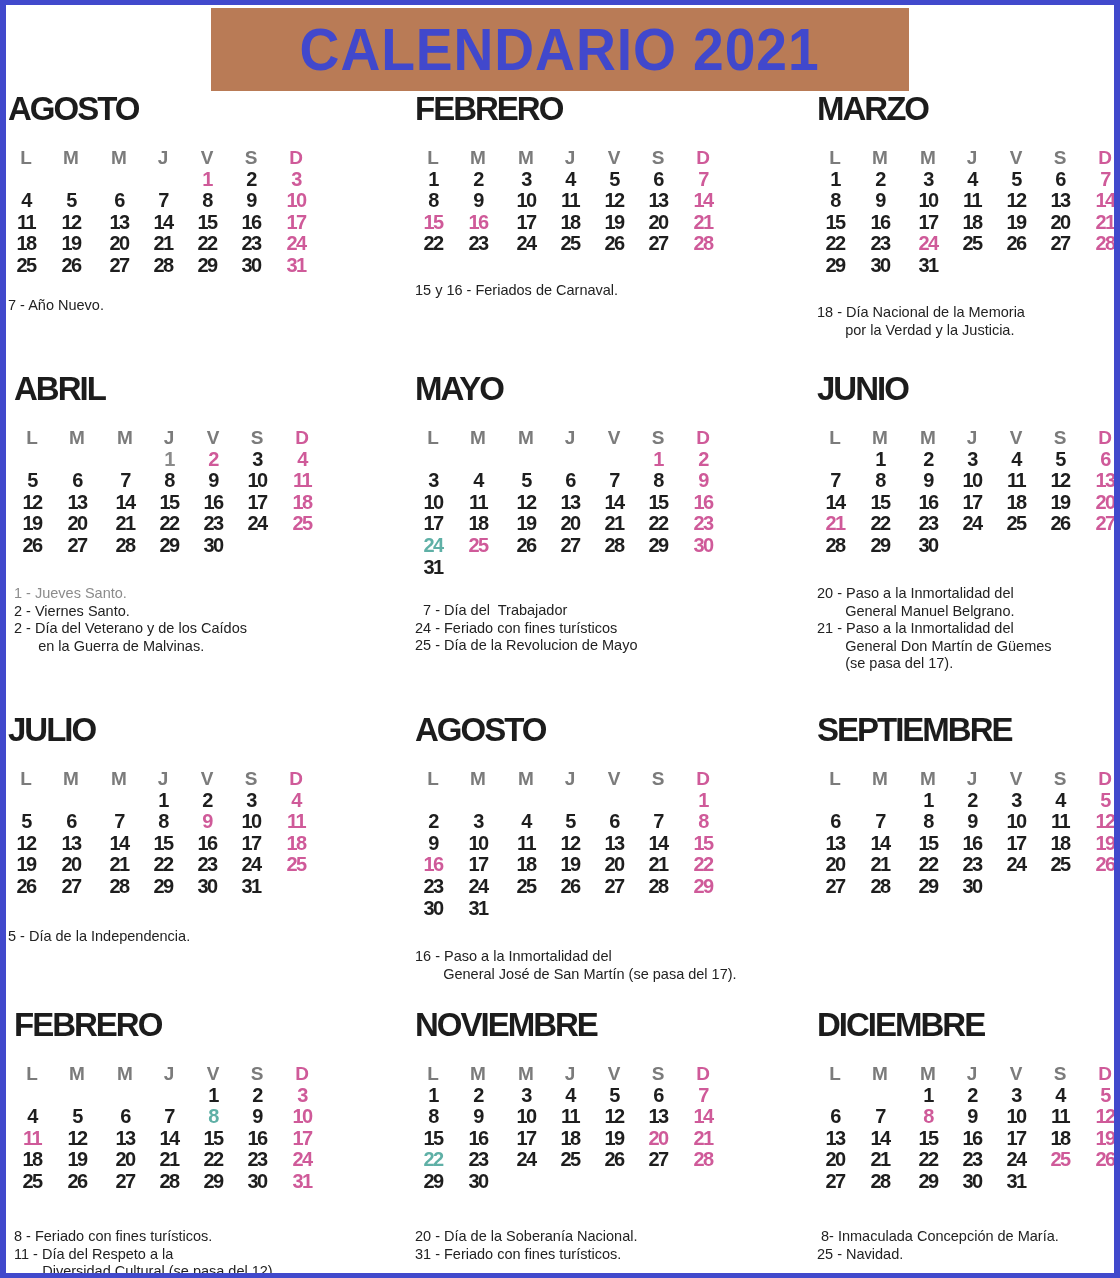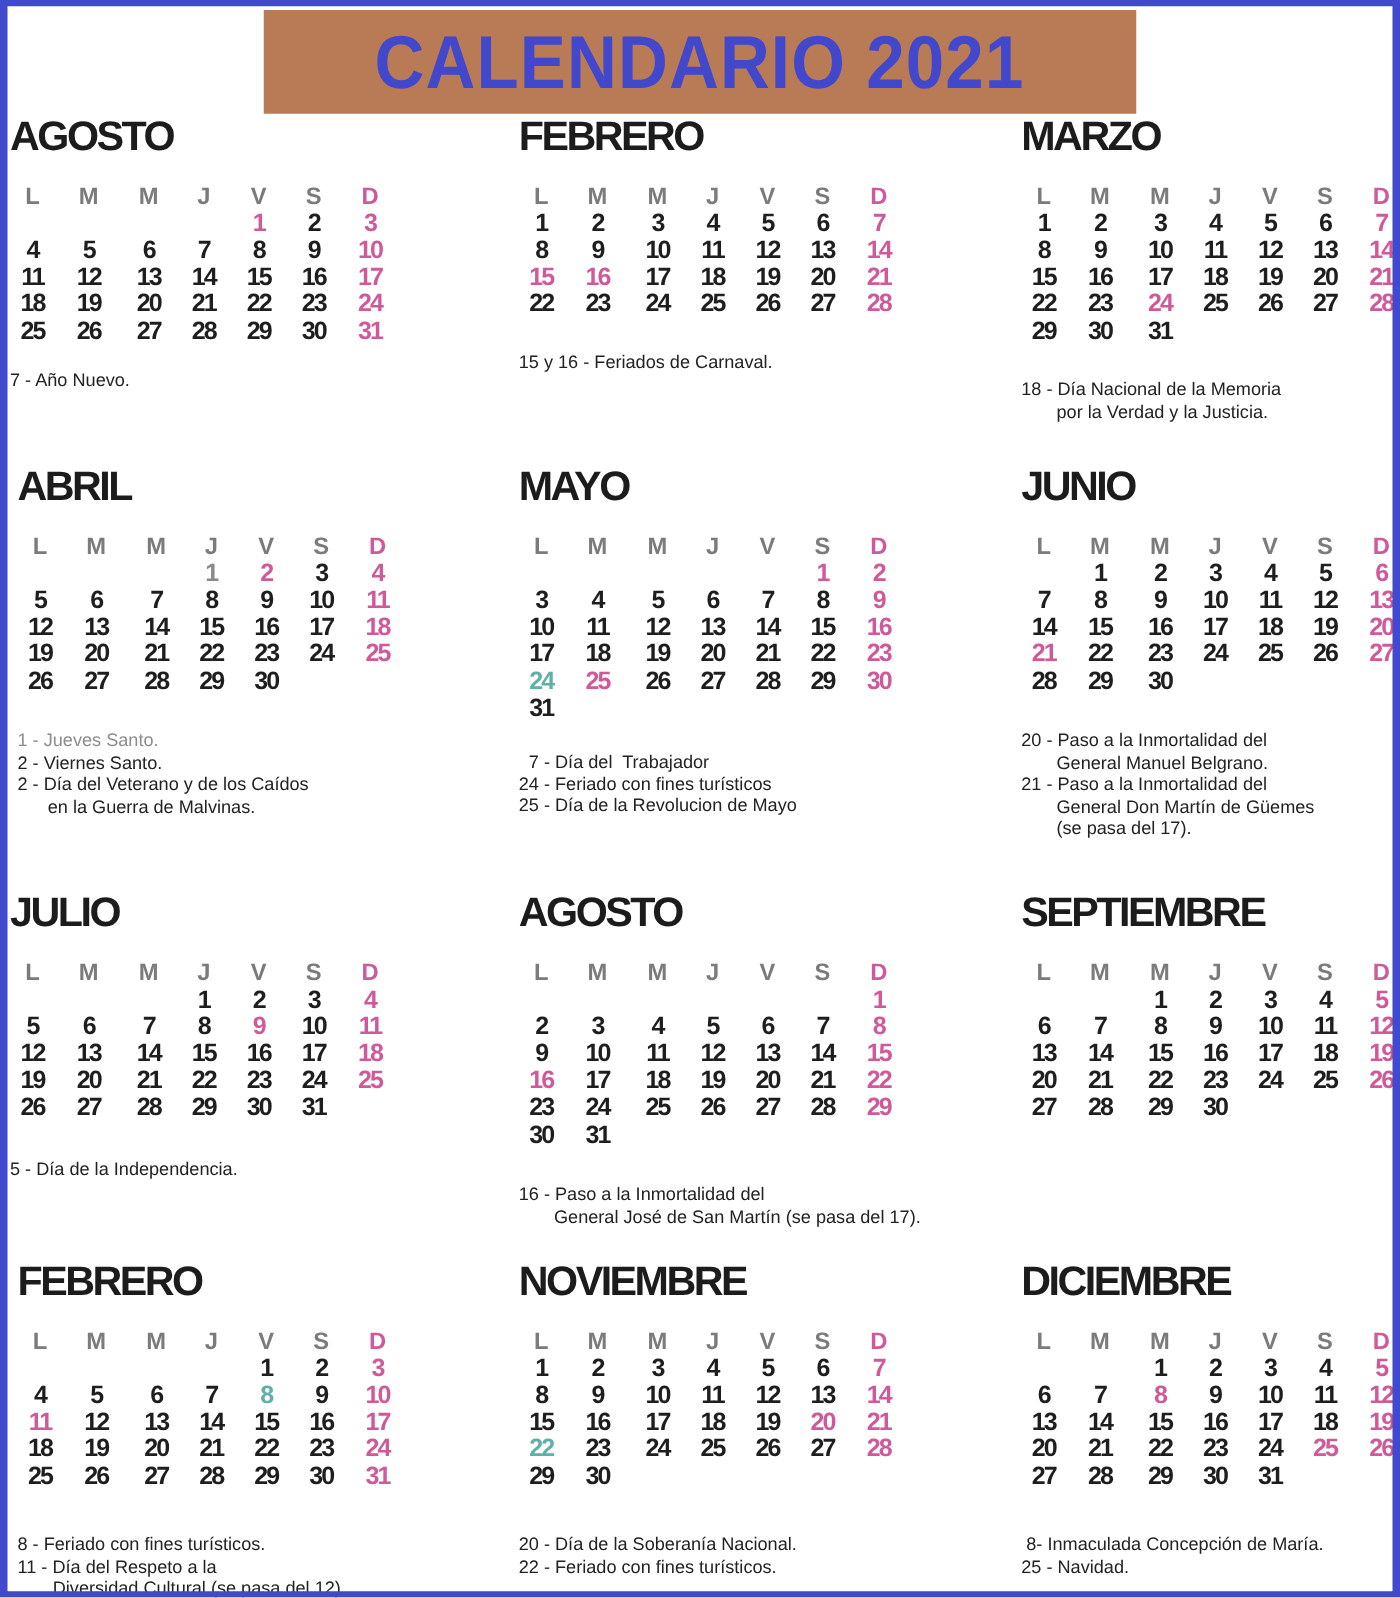--- a/index.html
+++ b/index.html
@@ -659,21 +659,21 @@
           <span class="cell" style="left: 137px;">25</span>
           <span class="cell" style="left: 181px;">26</span>
           <span class="cell" style="left: 225px;">27</span>
           <span class="cell holiday" style="left: 270px;">28</span>
         </div>
         <div class="row">
           <span class="cell" style="left: 0px;">29</span>
           <span class="cell" style="left: 45px;">30</span>
         </div>
       </div>
-      <div class="notes" style="top: 220px;"><div class="note">20 - Día de la Soberanía Nacional.</div><div class="note">22 - Feriado con fines turísticos.</div></div>
+      <div class="notes" style="top: 220px;"><div class="note">20 - Día de la Soberanía Nacional.</div><div class="note">31 - Feriado con fines turísticos.</div></div>
     </div>
     <div class="month" style="left: 817px; top: 1008px;">
       <div class="month-name">DICIEMBRE</div>
       <div class="grid">
         <div class="row hdr">
           <span class="cell" style="left: 0px;">L</span>
           <span class="cell" style="left: 45px;">M</span>
           <span class="cell" style="left: 93px;">M</span>
           <span class="cell" style="left: 137px;">J</span>
           <span class="cell" style="left: 181px;">V</span>

